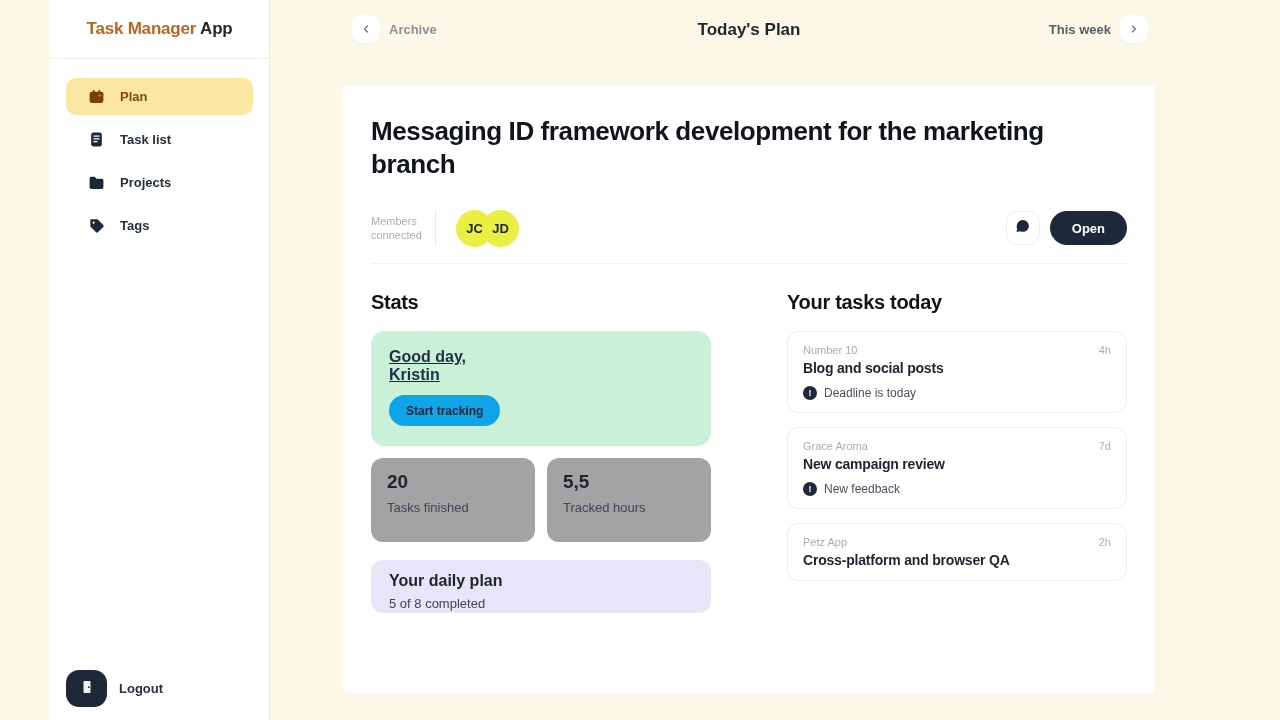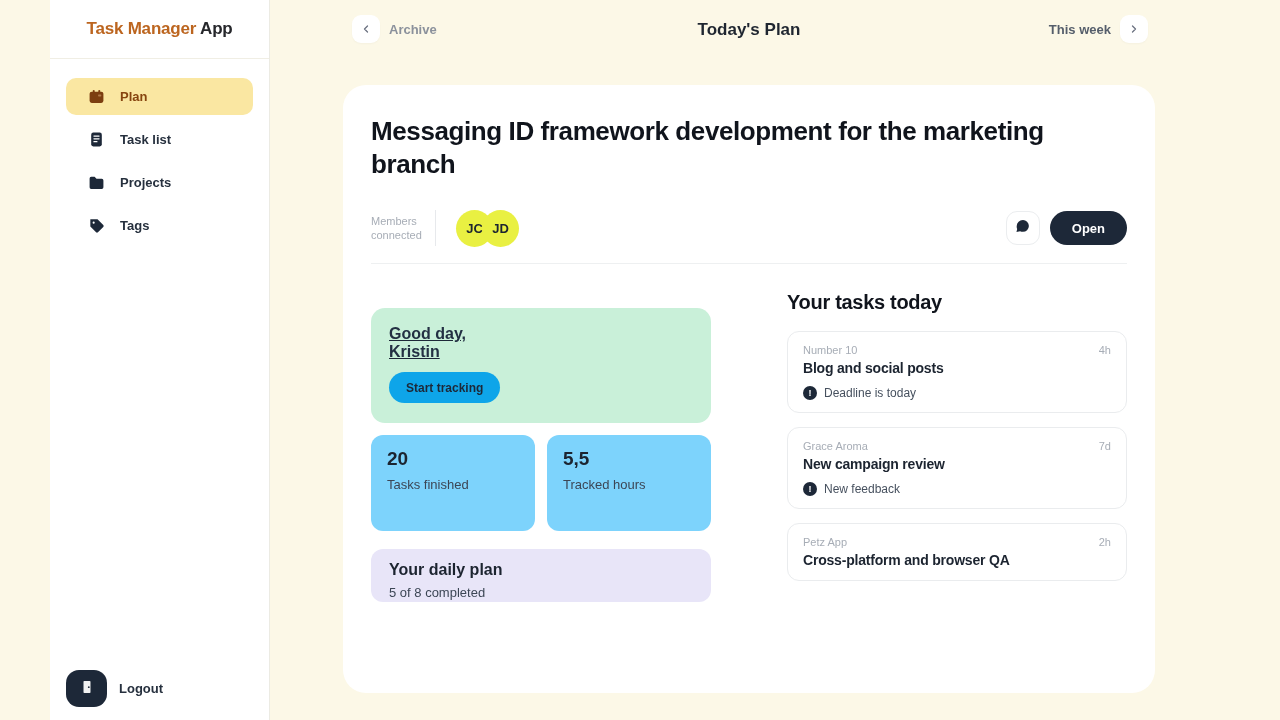--- a/index.html
+++ b/index.html
@@ -62,21 +62,21 @@
   .nav-pill-label { font-size:13px; font-weight:bold; color:#8b919c; }
   .nav-pill.right .nav-pill-label { color:#555e6b; }
   .topbar-title {
     position:absolute; left:73px; top:20px; width:812px; text-align:center;
     font-size:17px; font-weight:bold; color:#1f2630;
   }
 
   
   .main-card {
     position:absolute; left:343px; top:85px; width:812px; height:608px;
-    background:#ffffff; border-radius:23px; padding:30px 28px;
+    background:#ffffff; border-radius:2px; padding:30px 28px;
   }
   .doc-title {
     font-size:26px; line-height:33px; font-weight:bold; color:#10141c;
     letter-spacing:-0.4px; max-width:740px;
   }
   .members-row {
     margin-top:27px; display:flex; align-items:center; height:40px;
   }
   .members-label {
     width:62px; font-size:11px; line-height:14px; color:#a7adb6;
@@ -112,21 +112,21 @@
     text-decoration:underline;
   }
   .greeting-line { font-size:16px; line-height:18px; font-weight:bold; color:#233043; }
   .start-tracking-btn {
     margin-top:11px; height:31px; padding:0 17px; border-radius:16px;
     background:#0ea5e9; border:none; font-family:inherit;
     font-size:12px; font-weight:bold; color:#1d2838; cursor:pointer;
   }
   .stat-row { margin-top:12px; display:flex; justify-content:space-between; }
   .stat-card {
-    width:164px; height:96px; border-radius:12px; background:#7dd3fc; padding:13px 16px;
+    width:164px; height:84px; border-radius:12px; background:#a3a3a3; padding:13px 16px;
   }
   .stat-value { font-size:19px; font-weight:bold; color:#1c2430; }
   .stat-label { margin-top:7px; font-size:13px; color:#3c4655; }
   .daily-plan-card {
     margin-top:18px; height:53px; border-radius:12px; background:#e8e5f8; padding:12px 18px;
   }
   .daily-plan-title { font-size:16px; font-weight:bold; color:#1c2430; }
   .daily-plan-sub { margin-top:6px; font-size:13px; color:#3c4655; }
 
   
@@ -257,20 +257,21 @@
         </button>
         <button class="open-btn">Open</button>
       </div>
     </div>
 
     <div class="card-divider"></div>
 
     <div class="columns">
 
       <section class="col">
+        <h2 class="section-heading">Stats</h2>
 
         <div class="greeting-card">
           <div class="greeting-line">Good day,</div>
           <div class="greeting-line">Kristin</div>
           <button class="start-tracking-btn">Start tracking</button>
         </div>
 
         <div class="stat-row">
           <div class="stat-card">
             <div class="stat-value">20</div>

